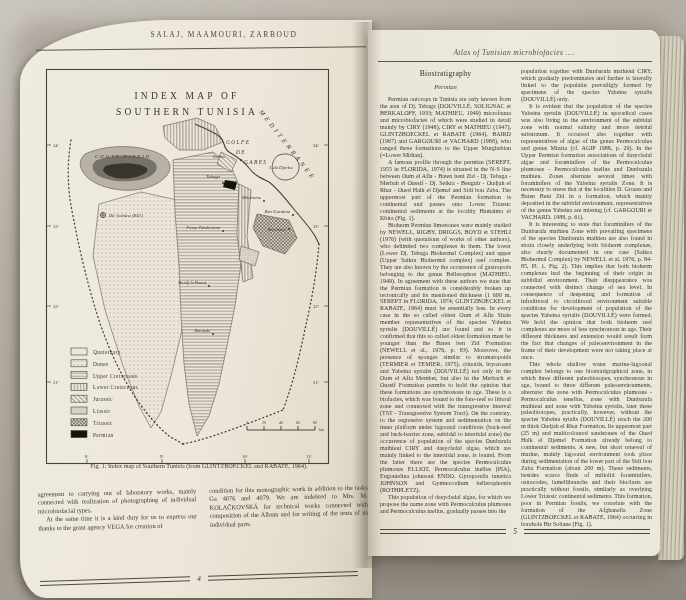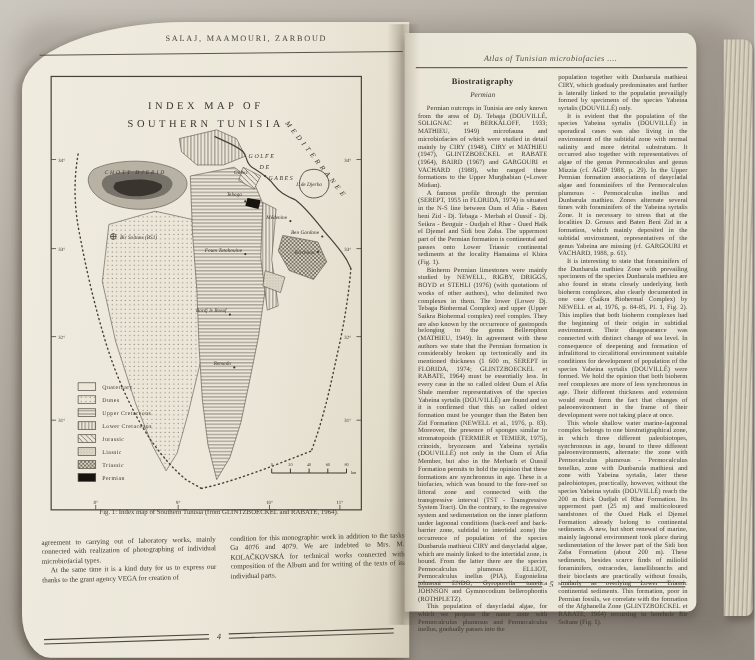--- a/index.html
+++ b/index.html
@@ -13,21 +13,21 @@
   .book-shadow{position:absolute;left:14px;top:20px;width:660px;height:560px;
     background:rgba(60,52,42,.18);filter:blur(10px);border-radius:30px;}
   .page{position:absolute;box-sizing:border-box;}
   .page.left{
     left:20px;top:20px;width:352px;height:578px;
     background:linear-gradient(100deg,#efebdf 0%,#ece7d9 55%,#e2dccb 86%,#d3ccb9 100%);
     border-top-left-radius:150px 62px;border-bottom-left-radius:26px 40px;
     box-shadow:-4px 2px 6px rgba(70,60,48,.25), 0 6px 10px rgba(60,50,40,.3);
   }
   .page.right{
-    left:368px;top:30px;width:265px;height:526px;
+    left:368px;top:30px;width:292px;height:526px;
     background:linear-gradient(80deg,#ddd7c6 0%,#e9e4d5 14%,#edeadb 60%,#eae6d7 100%);
     border-top-right-radius:10px 14px;border-bottom-right-radius:8px;
     box-shadow:0 5px 8px rgba(60,50,40,.35);
   }
   .fore-edge{
     position:absolute;left:658px;top:36px;width:26px;height:524px;
     background:repeating-linear-gradient(92deg,#dcd5c4 0px,#cfc8b6 2px,#aba595 3px,#d5cebd 4px);
     border-top-right-radius:8px;border-bottom-right-radius:6px;
     box-shadow:3px 4px 6px rgba(60,50,40,.35);
   }
@@ -52,21 +52,21 @@
   .caption{position:absolute;left:10px;right:4px;top:442px;text-align:center;
     font-size:6.2px;color:#433e35;}
   .cols{position:absolute;display:flex;color:#3d382f;}
   .page.left .cols{left:18px;right:4px;top:467px;gap:13px;transform:rotate(-1.2deg);}
   .page.right .cols{left:12px;right:8px;top:38px;gap:10px;}
   .col{flex:1;text-align:justify;}
   .page.left .col{font-size:6.4px;line-height:1.32;}
   .page.right .col{font-size:6.05px;line-height:1.155;}
   .col p{margin:0;}
   .col p.indent{text-indent:8px;}
-  .bio-head{margin:2px 0 4px;text-align:center;font-weight:bold;font-size:7.6px;
+  .bio-head{margin:2px 0 4px;text-align:center;font-weight:normal;font-size:7.6px;
     letter-spacing:.3px;color:#332e26;}
   .bio-sub{margin:0 0 6px;text-align:center;font-style:italic;font-size:6.6px;color:#44403a;}
   .pageno-row{position:absolute;display:flex;align-items:center;gap:7px;color:#3d382f;}
   .page.left .pageno-row{left:20px;right:14px;top:554px;transform:rotate(-1.8deg);}
   .page.right .pageno-row{left:12px;right:10px;top:497px;}
   .dbl-rule{flex:1;height:2.4px;border-top:.8px solid #4d473d;border-bottom:.8px solid #4d473d;}
   .pageno{font-style:italic;font-size:7.5px;}
   
   .map-figure{position:absolute;left:25px;top:48px;width:285px;height:398px;margin:0;}
   .map-figure svg{display:block;width:100%;height:100%;}

